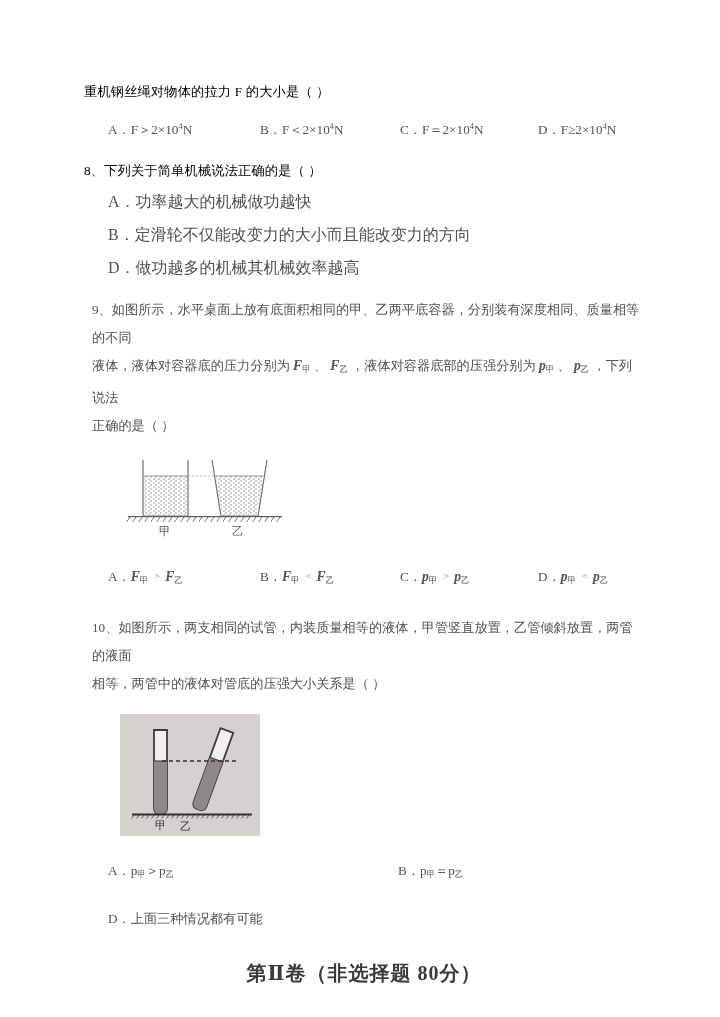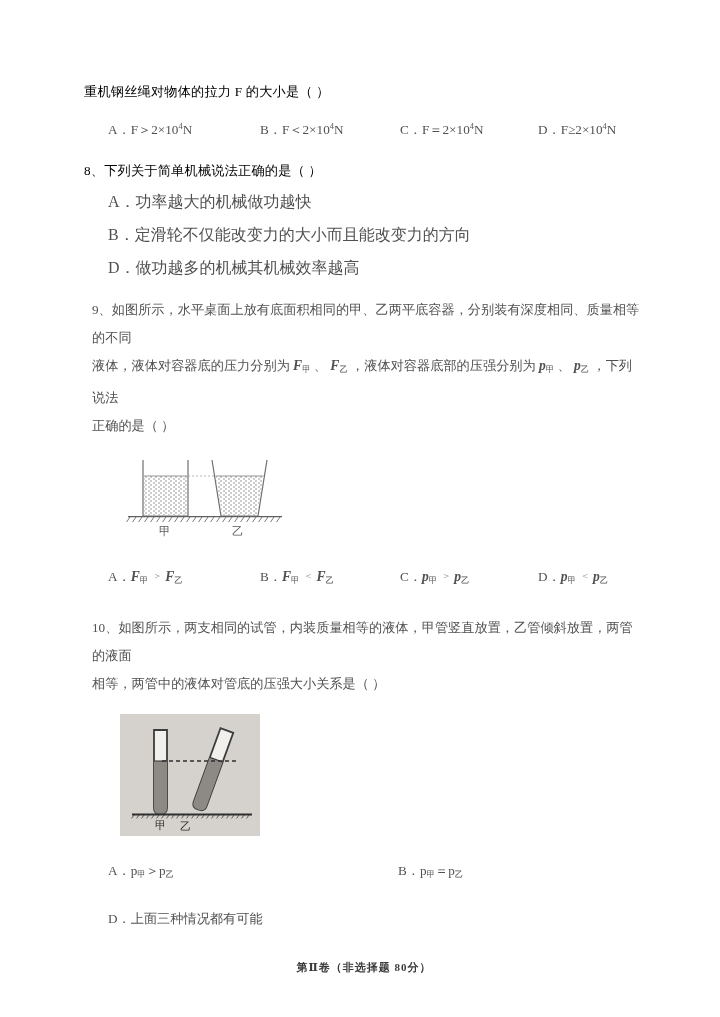--- a/index.html
+++ b/index.html
@@ -117,21 +117,21 @@
     width: 140px;
     height: 122px;
     background: #d8d5d0;
     position: relative;
     overflow: hidden;
   }
 
   
   .vol-title {
     text-align: center;
-    font-size: 11px;
+    font-size: 20px;
     font-weight: bold;
     color: #3a3a3a;
     letter-spacing: 1px;
     margin-top: 26px;
     font-family: "Liberation Serif", "DejaVu Serif", serif;
   }
   .gap-sm { height: 6px; }
   .gap-md { height: 12px; }
   .gap-lg { height: 18px; }
 </style>

